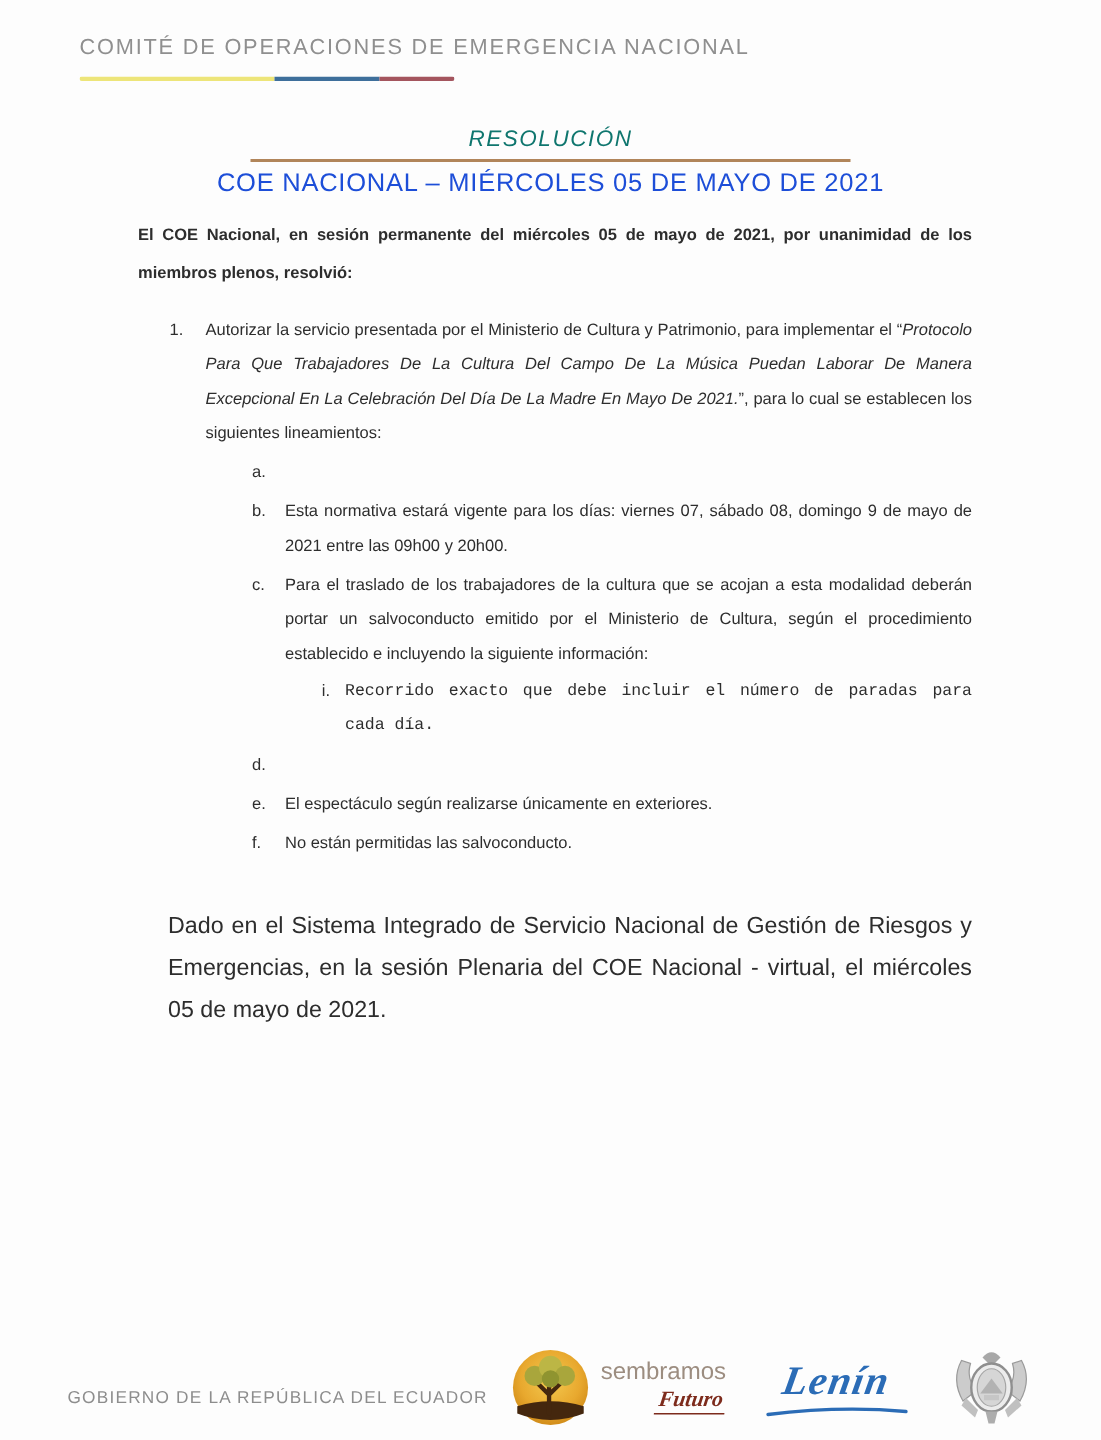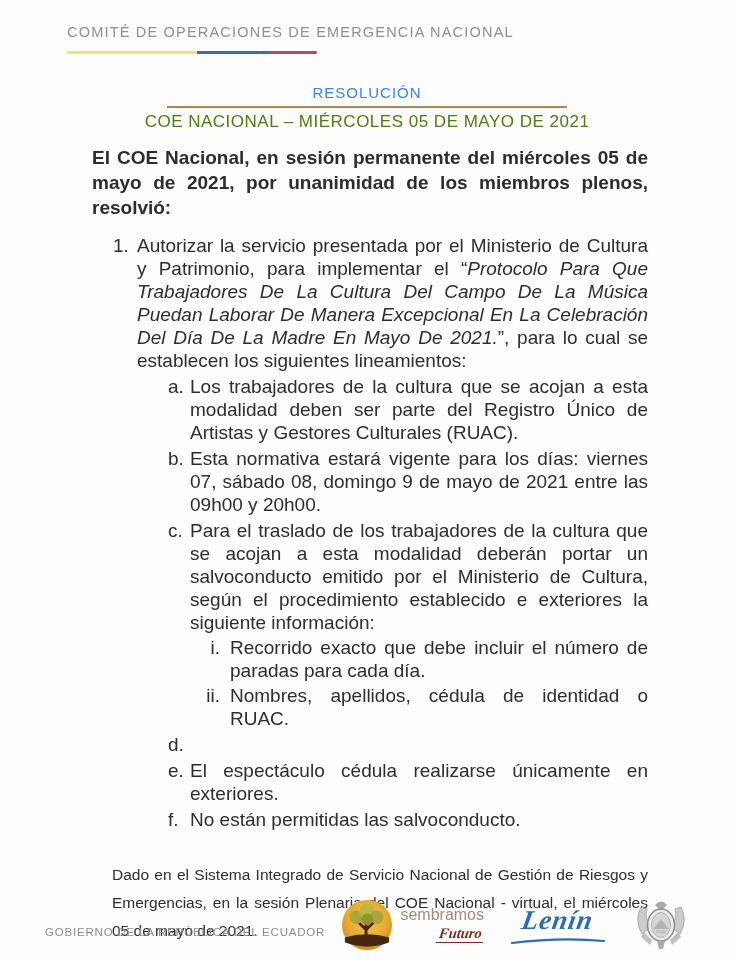--- a/index.html
+++ b/index.html
@@ -3,47 +3,47 @@
 <meta charset="utf-8">
 <style>
   html,body { margin:0; padding:0; background:#e9e9e9; }
   .page {
     width:734px; height:960px; position:relative; margin:0 auto;
     background:#fdfdfd; overflow:hidden;
     font-family:"Liberation Sans", sans-serif;
     color:#2d2d2d;
   }
   
-  .hdr { padding:24px 0 0 67px; }
+  .hdr { padding:24px 0 0 53px; }
   .hdr-title {
     font-size:14.5px; letter-spacing:1.2px; color:#8f8f8f; font-weight:400;
   }
   .flag-line { margin-top:11px; width:250px; height:3px; display:flex; border-radius:2px; overflow:hidden; }
   .flag-line .y { width:130px; background:#ede579; }
   .flag-line .b { width:70px;  background:#3e6f9b; }
   .flag-line .r { width:50px;  background:#a4555e; }
   
   .title-block { text-align:center; margin-top:30px; }
-  .doc-title { font-size:15px; letter-spacing:1px; color:#3b82f6; }
+  .doc-title { font-size:15px; letter-spacing:1px; color:#0f766e;font-style:italic; }
   .title-divider { width:400px; height:2px; background:#b1855a; margin:5px auto 4px auto; }
-  .doc-subtitle { font-size:17px; letter-spacing:0.5px; color:#4d7c0f; }
+  .doc-subtitle { font-size:17px; letter-spacing:0.5px; color:#1d4ed8; }
   
-  .content { margin:13px 86px 0 92px; font-size:19px; line-height:23px; }
+  .content { margin:13px 86px 0 92px; font-size:11px; line-height:23px; }
   .content p { margin:0; }
   .just { text-align:justify; }
   .intro { font-weight:700; line-height:25px; margin-bottom:14px !important; }
   .num-item { display:flex; }
   .num-marker { width:24px; margin-left:21px; flex:none; }
   .num-body { flex:1; min-width:0; }
   .letter-item { display:flex; margin-top:3px; }
   .letter-marker { width:22px; margin-left:31px; flex:none; }
   .letter-body { flex:1; min-width:0; }
   .roman-item { display:flex; margin-top:2px; }
   .roman-marker { width:30px; text-align:right; margin-right:10px; flex:none; }
-  .roman-body { flex:1; min-width:0; }
+  .roman-body { flex:1; min-width:0;font-family:Liberation Mono, monospace; }
   em { font-style:italic; }
   .closing { margin:30px 86px 0 112px; font-size:15.5px; line-height:28px; }
   
   .footer { position:absolute; left:0; right:0; bottom:0; height:70px; }
   .gov-label { position:absolute; left:45px; bottom:22px; font-size:11.5px; letter-spacing:0.8px; color:#8d8d8d; }
   .logos { position:absolute; right:44px; bottom:8px; display:flex; align-items:center; gap:26px; }
   .sembramos { display:flex; align-items:center; gap:7px; }
   .sembramos-text { display:flex; flex-direction:column; line-height:1.05; }
   .sembramos-word { font-size:16px; color:#9c8d80; }
   .futuro-word {
@@ -81,59 +81,50 @@
   <div class="content">
     <p class="intro just">El COE Nacional, en sesión permanente del miércoles 05 de mayo de 2021, por unanimidad de los miembros plenos, resolvió:</p>
 
     <div class="num-item">
       <span class="num-marker">1.</span>
       <div class="num-body">
         <p class="just"><span>Autorizar la servicio presentada por el Ministerio de Cultura y Patrimonio, para implementar el “</span><em>Protocolo Para Que Trabajadores De La Cultura Del Campo De La Música Puedan Laborar De Manera Excepcional En La Celebración Del Día De La Madre En Mayo De 2021.</em><span>”, para lo cual se establecen los siguientes lineamientos:</span></p>
 
         <div class="letter-item">
           <span class="letter-marker">a.</span>
-          <div class="letter-body">
-              <p class="just">Los trabajadores de la cultura que se acojan a esta modalidad deben ser parte del Registro Único de Artistas y Gestores Culturales (RUAC).</p>
-            </div>
         </div>
 
         <div class="letter-item">
           <span class="letter-marker">b.</span>
           <div class="letter-body">
               <p class="just">Esta normativa estará vigente para los días: viernes 07, sábado 08, domingo 9 de mayo de 2021 entre las 09h00 y 20h00.</p>
             </div>
         </div>
 
         <div class="letter-item">
           <span class="letter-marker">c.</span>
           <div class="letter-body">
-            <p class="just">Para el traslado de los trabajadores de la cultura que se acojan a esta modalidad deberán portar un salvoconducto emitido por el Ministerio de Cultura, según el procedimiento establecido e exteriores la siguiente información:</p>
+            <p class="just">Para el traslado de los trabajadores de la cultura que se acojan a esta modalidad deberán portar un salvoconducto emitido por el Ministerio de Cultura, según el procedimiento establecido e incluyendo la siguiente información:</p>
             <div class="roman-item">
               <span class="roman-marker">i.</span>
               <div class="roman-body">
                   <p class="just">Recorrido exacto que debe incluir el número de paradas para cada día.</p>
-                </div>
-            </div>
-            <div class="roman-item">
-              <span class="roman-marker">ii.</span>
-              <div class="roman-body">
-                  <p class="just">Nombres, apellidos, cédula de identidad o RUAC.</p>
                 </div>
             </div>
           </div>
         </div>
 
         <div class="letter-item">
           <span class="letter-marker">d.</span>
         </div>
 
         <div class="letter-item">
           <span class="letter-marker">e.</span>
           <div class="letter-body">
-              <p class="just">El espectáculo cédula realizarse únicamente en exteriores.</p>
+              <p class="just">El espectáculo según realizarse únicamente en exteriores.</p>
             </div>
         </div>
 
         <div class="letter-item">
           <span class="letter-marker">f.</span>
           <div class="letter-body">
               <p class="just">No están permitidas las salvoconducto.</p>
             </div>
         </div>
 

